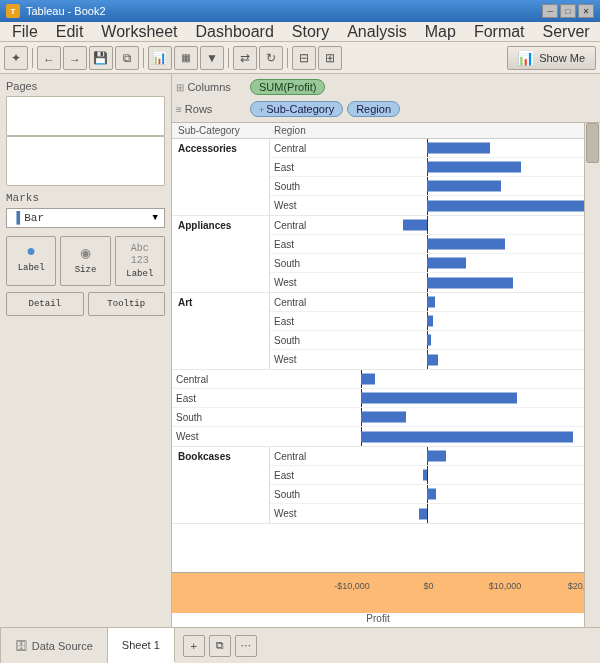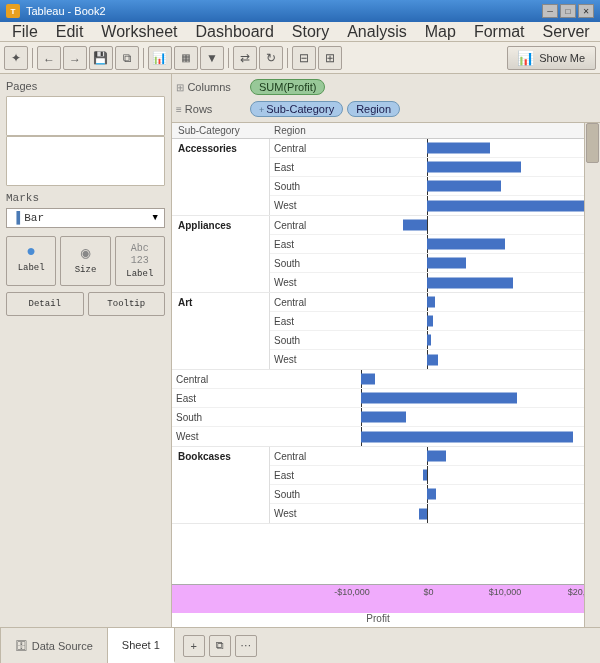--- a/index.html
+++ b/index.html
@@ -328,24 +328,24 @@
       position: absolute;
       top: 0;
       bottom: 0;
       width: 1px;
       background: #333;
     }
 
     .viz-axis {
       flex-shrink: 0;
       border-top: 1px solid #aaa;
-      padding: 0 0;
+      padding: 6px 0;
       display: flex;
       align-items: flex-start;
-      background: #f0abfc;
+      background: #fdba74;
     }
     .axis-spacer { width: 180px; flex-shrink: 0; }
     .axis-ticks {
       flex: 1;
       position: relative;
       height: 28px;
     }
     .axis-tick-label {
       position: absolute;
       font-size: 9px;

